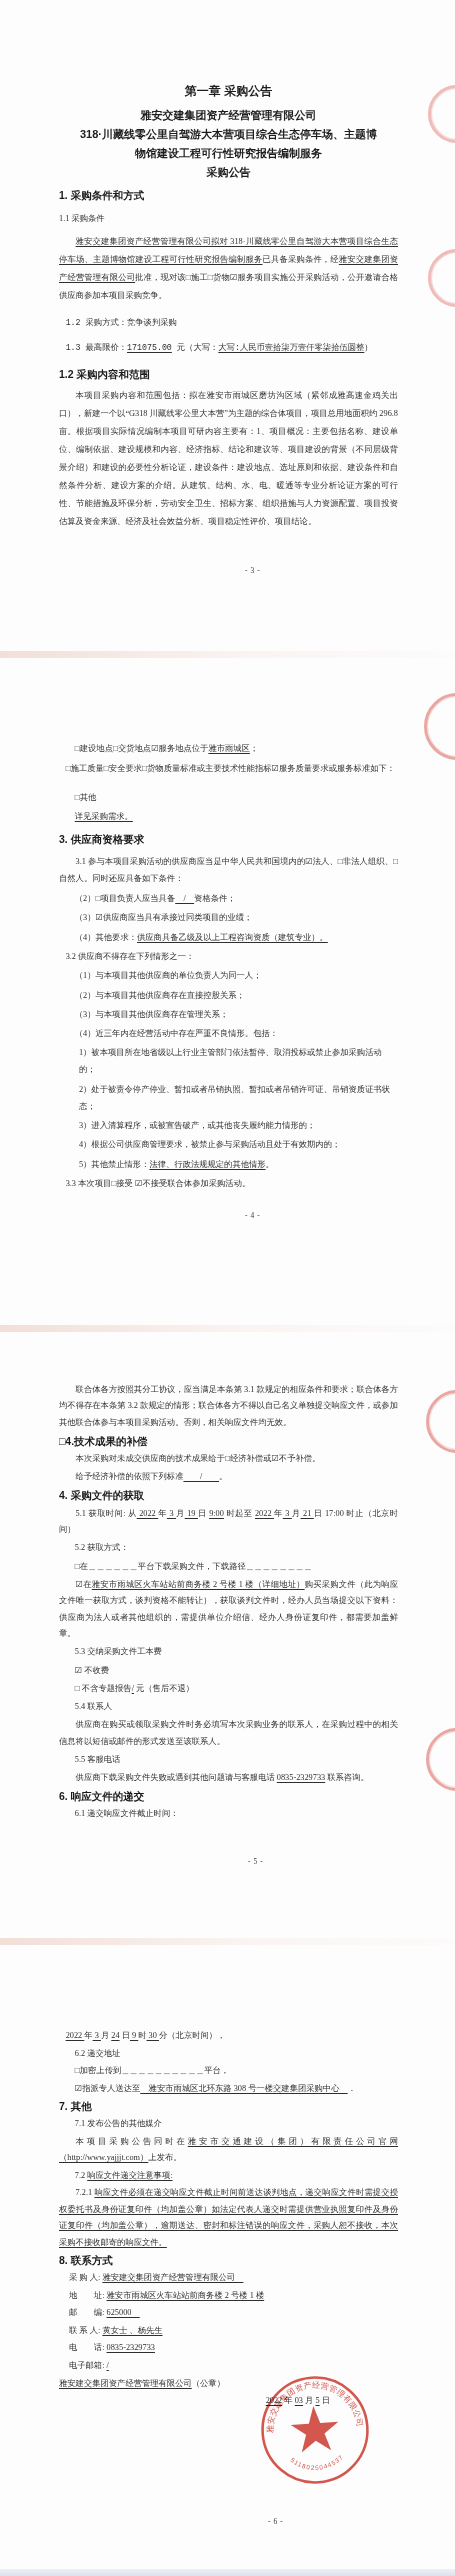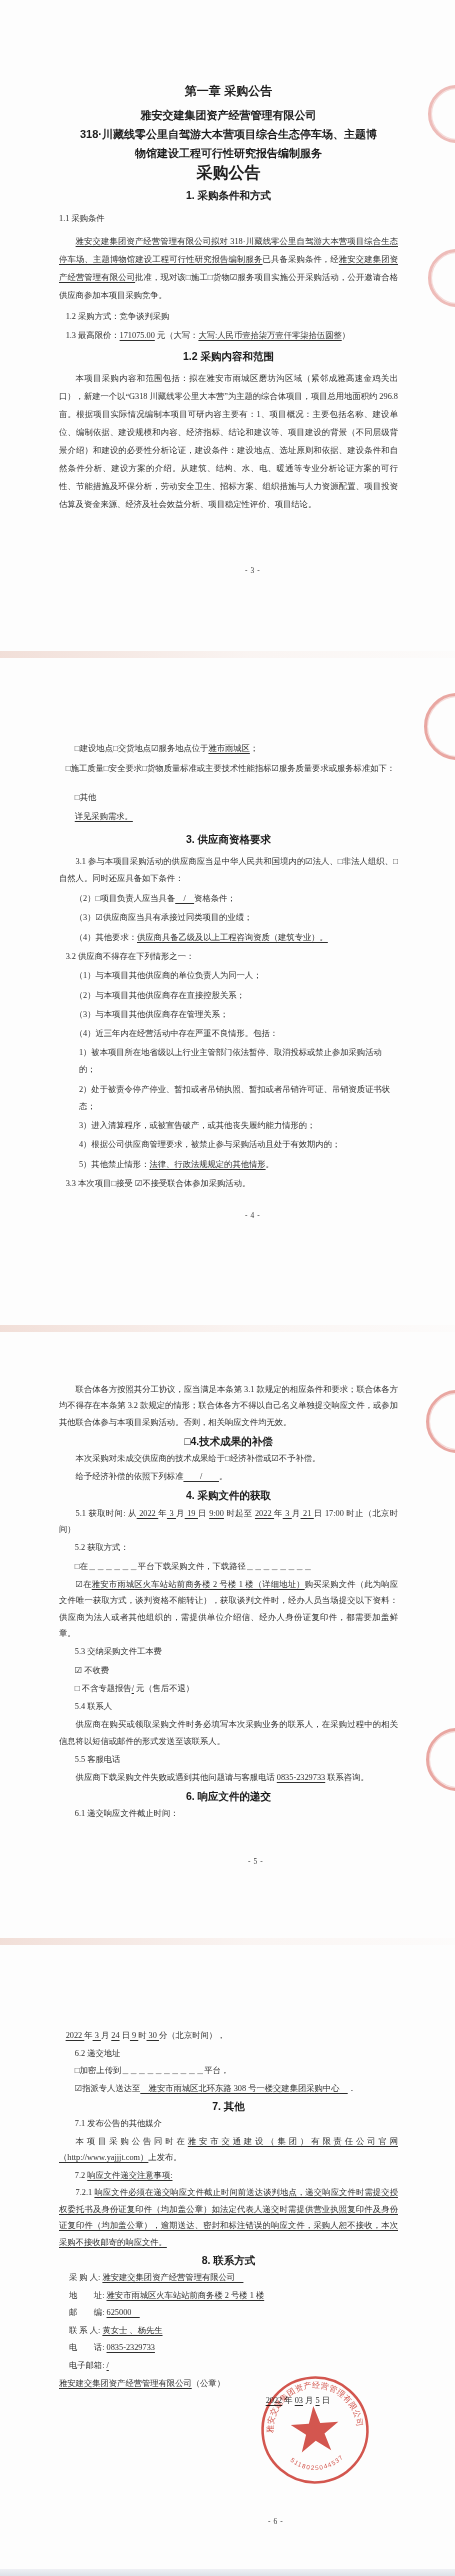--- a/index.html
+++ b/index.html
@@ -9,37 +9,37 @@
   #p1{top:83px;}
   #p2{top:738px;}
   #p3{top:1380px;}
   #p4{top:2027px;}
   .blk{line-height:17.6px;}
   
   .t1{font-family:"Liberation Sans","DejaVu Sans",sans-serif;font-weight:700;font-size:12px;
       text-align:center;line-height:17px;margin-bottom:5.7px;color:#1e1e1e;}
   .t2{font-family:"Liberation Sans","DejaVu Sans",sans-serif;font-weight:700;font-size:11px;
       text-align:center;line-height:19px;color:#1e1e1e;}
-  .t3{font-family:"Liberation Sans","DejaVu Sans",sans-serif;font-weight:700;font-size:16px;
+  .t3{font-family:"Liberation Sans","DejaVu Sans",sans-serif;font-weight:700;font-size:11px;
       text-align:center;line-height:19px;color:#1e1e1e;margin-bottom:2.3px;}
   .h2{font-family:"Liberation Sans","DejaVu Sans",sans-serif;font-weight:700;font-size:10.5px;
-      color:#1b1b1b;line-height:17px;margin:5.7px 0 4.6px 0;text-align:center;}
+      color:#1b1b1b;line-height:17px;margin:5.7px 0 4.6px 0;}
   .sub{margin:5.7px 0;}
   .para{text-indent:2em;text-align:justify;margin:3.4px 0;}
   .item{padding-left:0.8em;margin:2.3px 0;}
   .item-ind{padding-left:1.9em;margin:2.3px 0;}
   .item-ind2{padding-left:2.4em;margin:2.3px 0;}
   .gap-top{margin-top:12.5px;}
   .field{padding-left:1.2em;margin:2.3px 0;line-height:17px;}
   .sig{text-align:left;padding-right:2.3px;margin-top:9px;line-height:19.4px;}
   .sigdate{text-align:right;padding-right:68px;margin-top:2.3px;line-height:19.4px;}
   .u{text-decoration:underline;text-decoration-thickness:0.6px;text-underline-offset:1.7px;}
   
   #p1 .para{line-height:18px;}
-  #p1 .item{line-height:13.7px;margin:5px 0;}
+  #p1 .item{line-height:13.7px;margin:11px 0;font-family:Liberation Mono, monospace;}
   #p2 .blk{line-height:17px;}
   #p3 .blk{line-height:16.5px;margin:1.7px 0;}
   #p4 .blk{line-height:16.5px;margin:1.1px 0;}
   
   .pn{position:absolute;font-size:7.4px;color:#3a3a3a;letter-spacing:0.6px;}
   #pn1{left:245px;top:566px;}
   #pn2{left:245px;top:1211px;}
   #pn3{left:248px;top:1857px;}
   #pn4{left:268px;top:2517px;}
   

